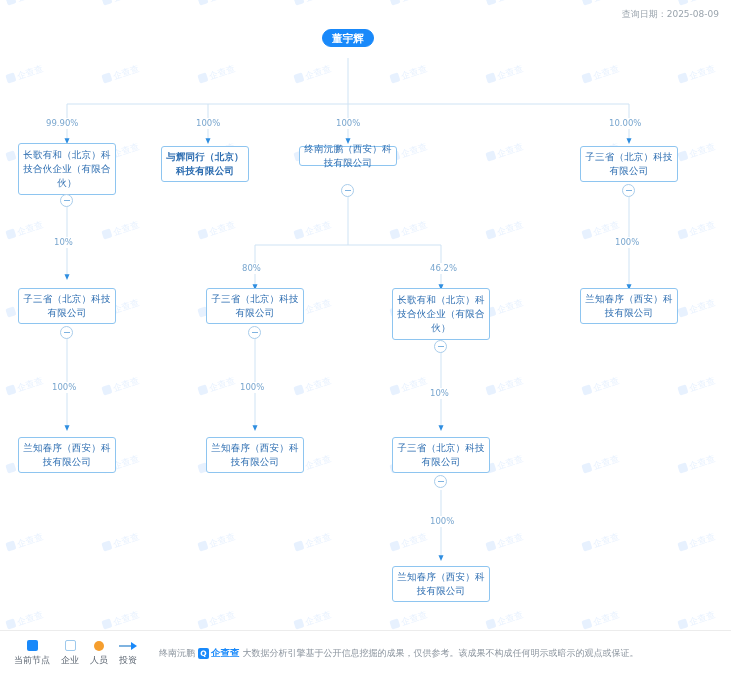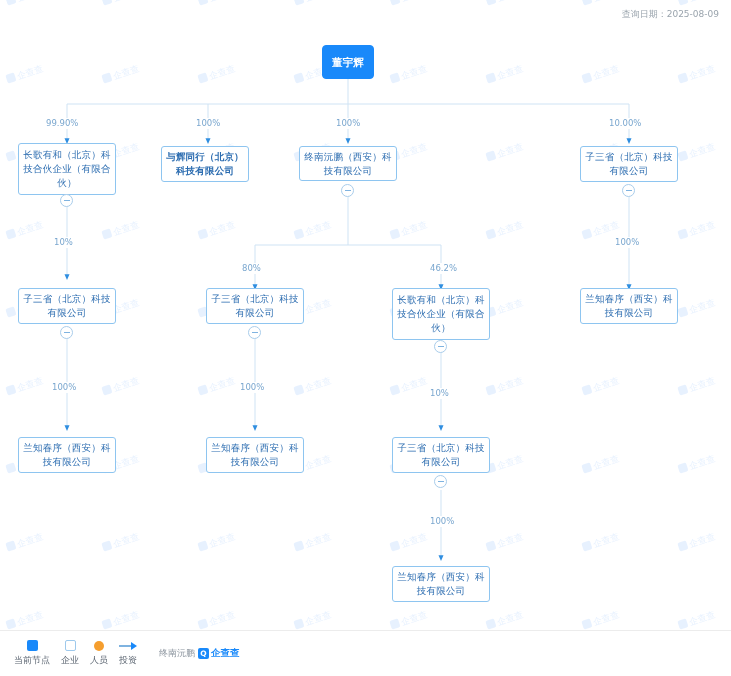--- a/index.html
+++ b/index.html
@@ -291,39 +291,39 @@
       <path d="M67,338 L67,428" marker-end="url(#arw)"></path>
 
       <path d="M255,338 L255,428" marker-end="url(#arw)"></path>
 
       <path d="M441,352 L441,428" marker-end="url(#arw)"></path>
 
       <path d="M441,490 L441,558" marker-end="url(#arw)"></path>
     </g>
   </svg>
 
-  <div class="node root" style="left:322px; top:45px; width:52px; height:34px;">
+  <div class="node root" style="left:322px; top:29px; width:52px; height:18px;border-radius:11px;">
     <span class="node-text">董宇辉</span>
   </div>
 
   <div class="pct" style="left:44px; top:118px;">99.90%</div>
   <div class="pct" style="left:194px; top:118px;">100%</div>
   <div class="pct" style="left:334px; top:118px;">100%</div>
   <div class="pct" style="left:607px; top:118px;">10.00%</div>
 
   <div class="node" style="left:18px; top:143px; width:98px; height:52px;">
     <span class="node-text">长歌有和（北京）科技合伙企业（有限合伙）</span>
   </div>
   <div class="toggle" style="left:60px; top:194px;"></div>
 
   <div class="node" style="left:161px; top:146px; width:88px; height:36px;font-weight:bold;">
     <span class="node-text">与辉同行（北京）科技有限公司</span>
   </div>
 
-  <div class="node" style="left:299px; top:146px; width:98px; height:35px;">
+  <div class="node" style="left:299px; top:146px; width:98px; height:20px;">
     <span class="node-text">终南沅鹏（西安）科技有限公司</span>
   </div>
   <div class="toggle" style="left:341px; top:184px;"></div>
 
   <div class="node" style="left:580px; top:146px; width:98px; height:36px;">
     <span class="node-text">子三省（北京）科技有限公司</span>
   </div>
   <div class="toggle" style="left:622px; top:184px;"></div>
 
   <div class="pct" style="left:52px; top:237px;">10%</div>
@@ -394,16 +394,17 @@
         <span>投资</span>
       </div>
     </div>
 
     <div id="disclaimer">
       <span>终南沅鹏</span>
       <span class="brand-chip">
         <span class="brand-mark">Q</span>
         <span class="brand-name">企查查</span>
       </span>
+      <span>大数据分析引擎基于公开信息挖掘的成果，仅供参考。该成果不构成任何明示或暗示的观点或保证。</span>
     </div>
   </div>
 
 </div>
 
 </body></html>

